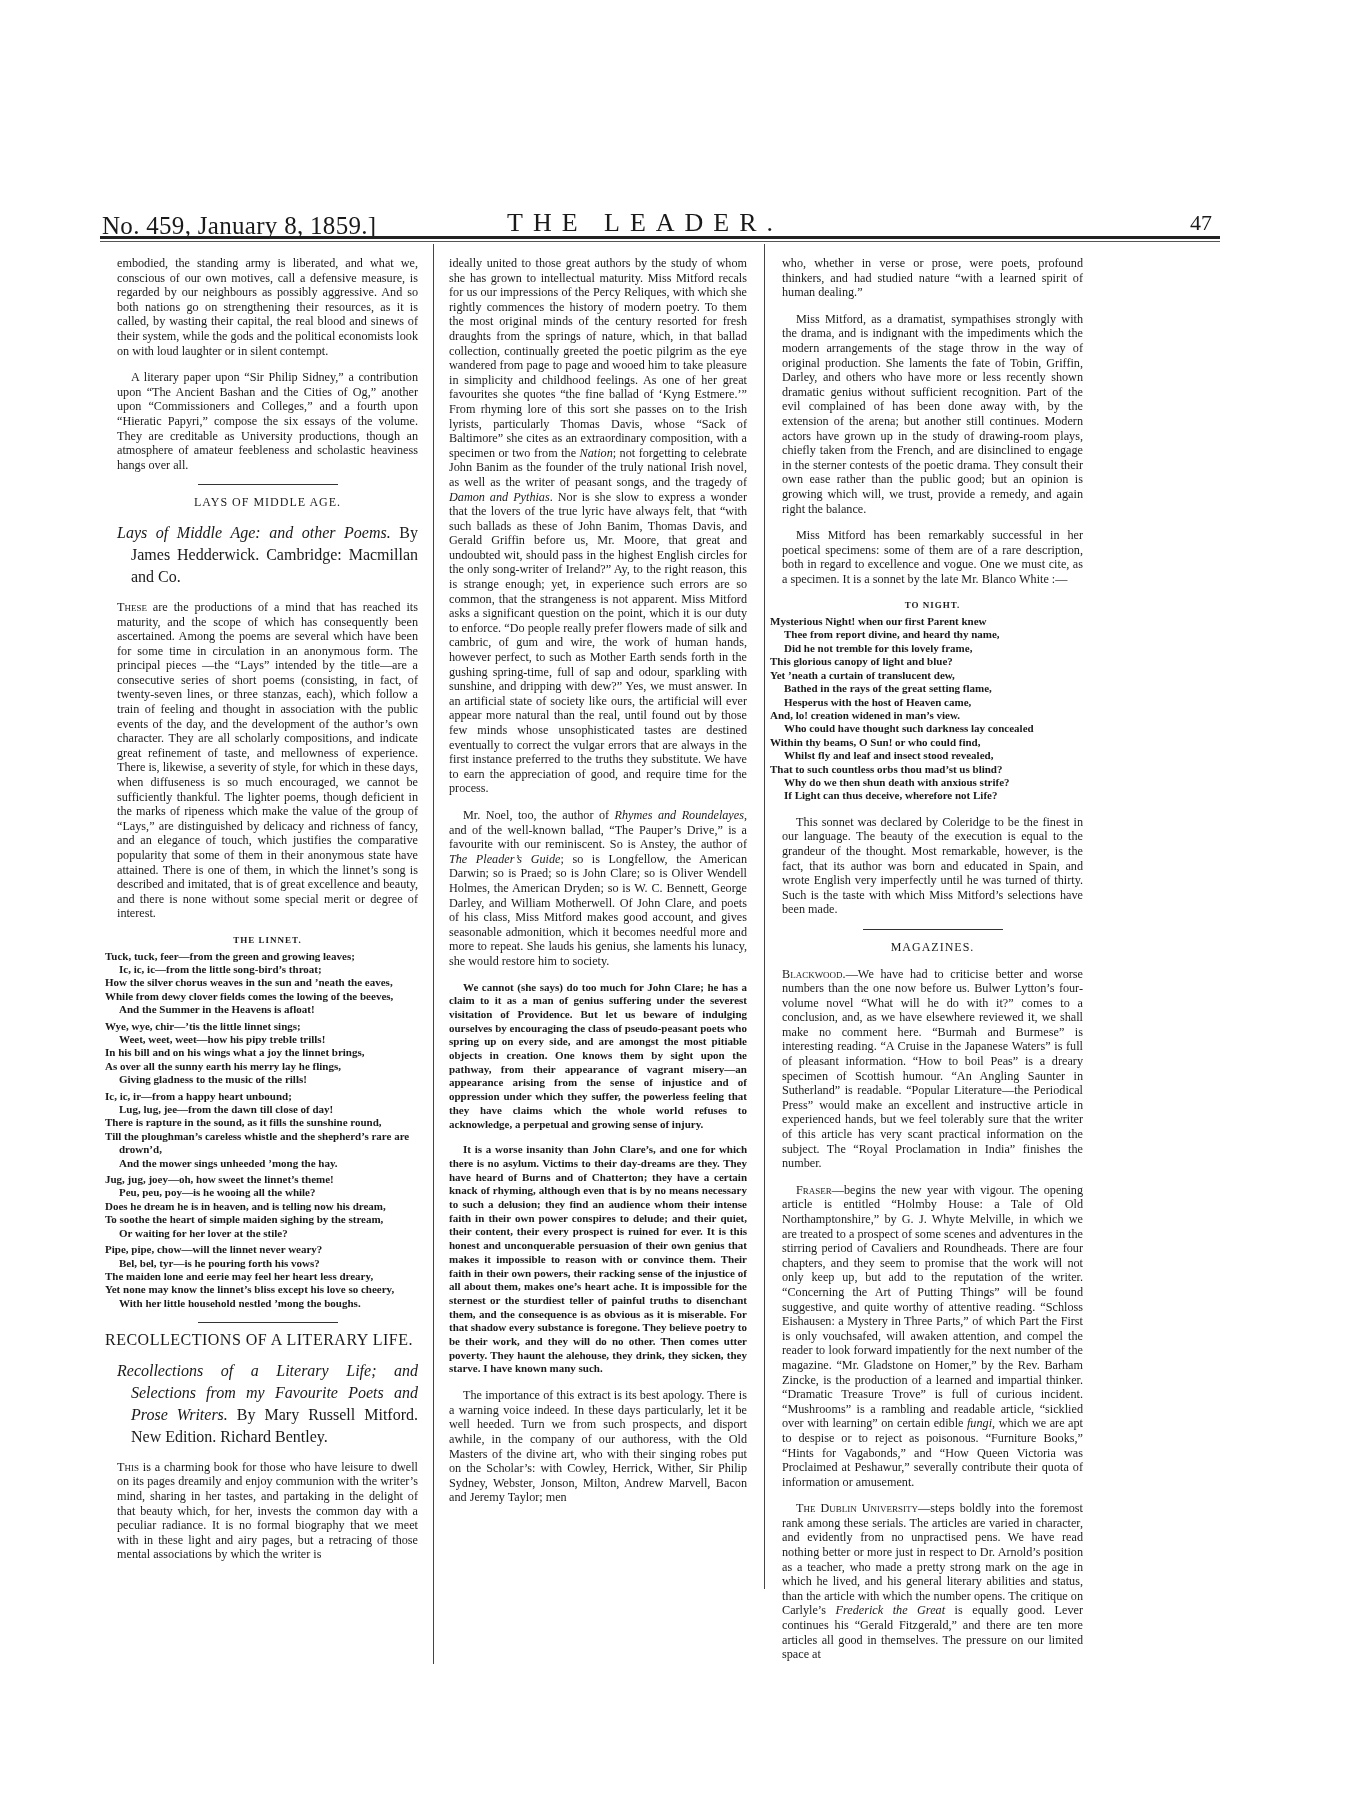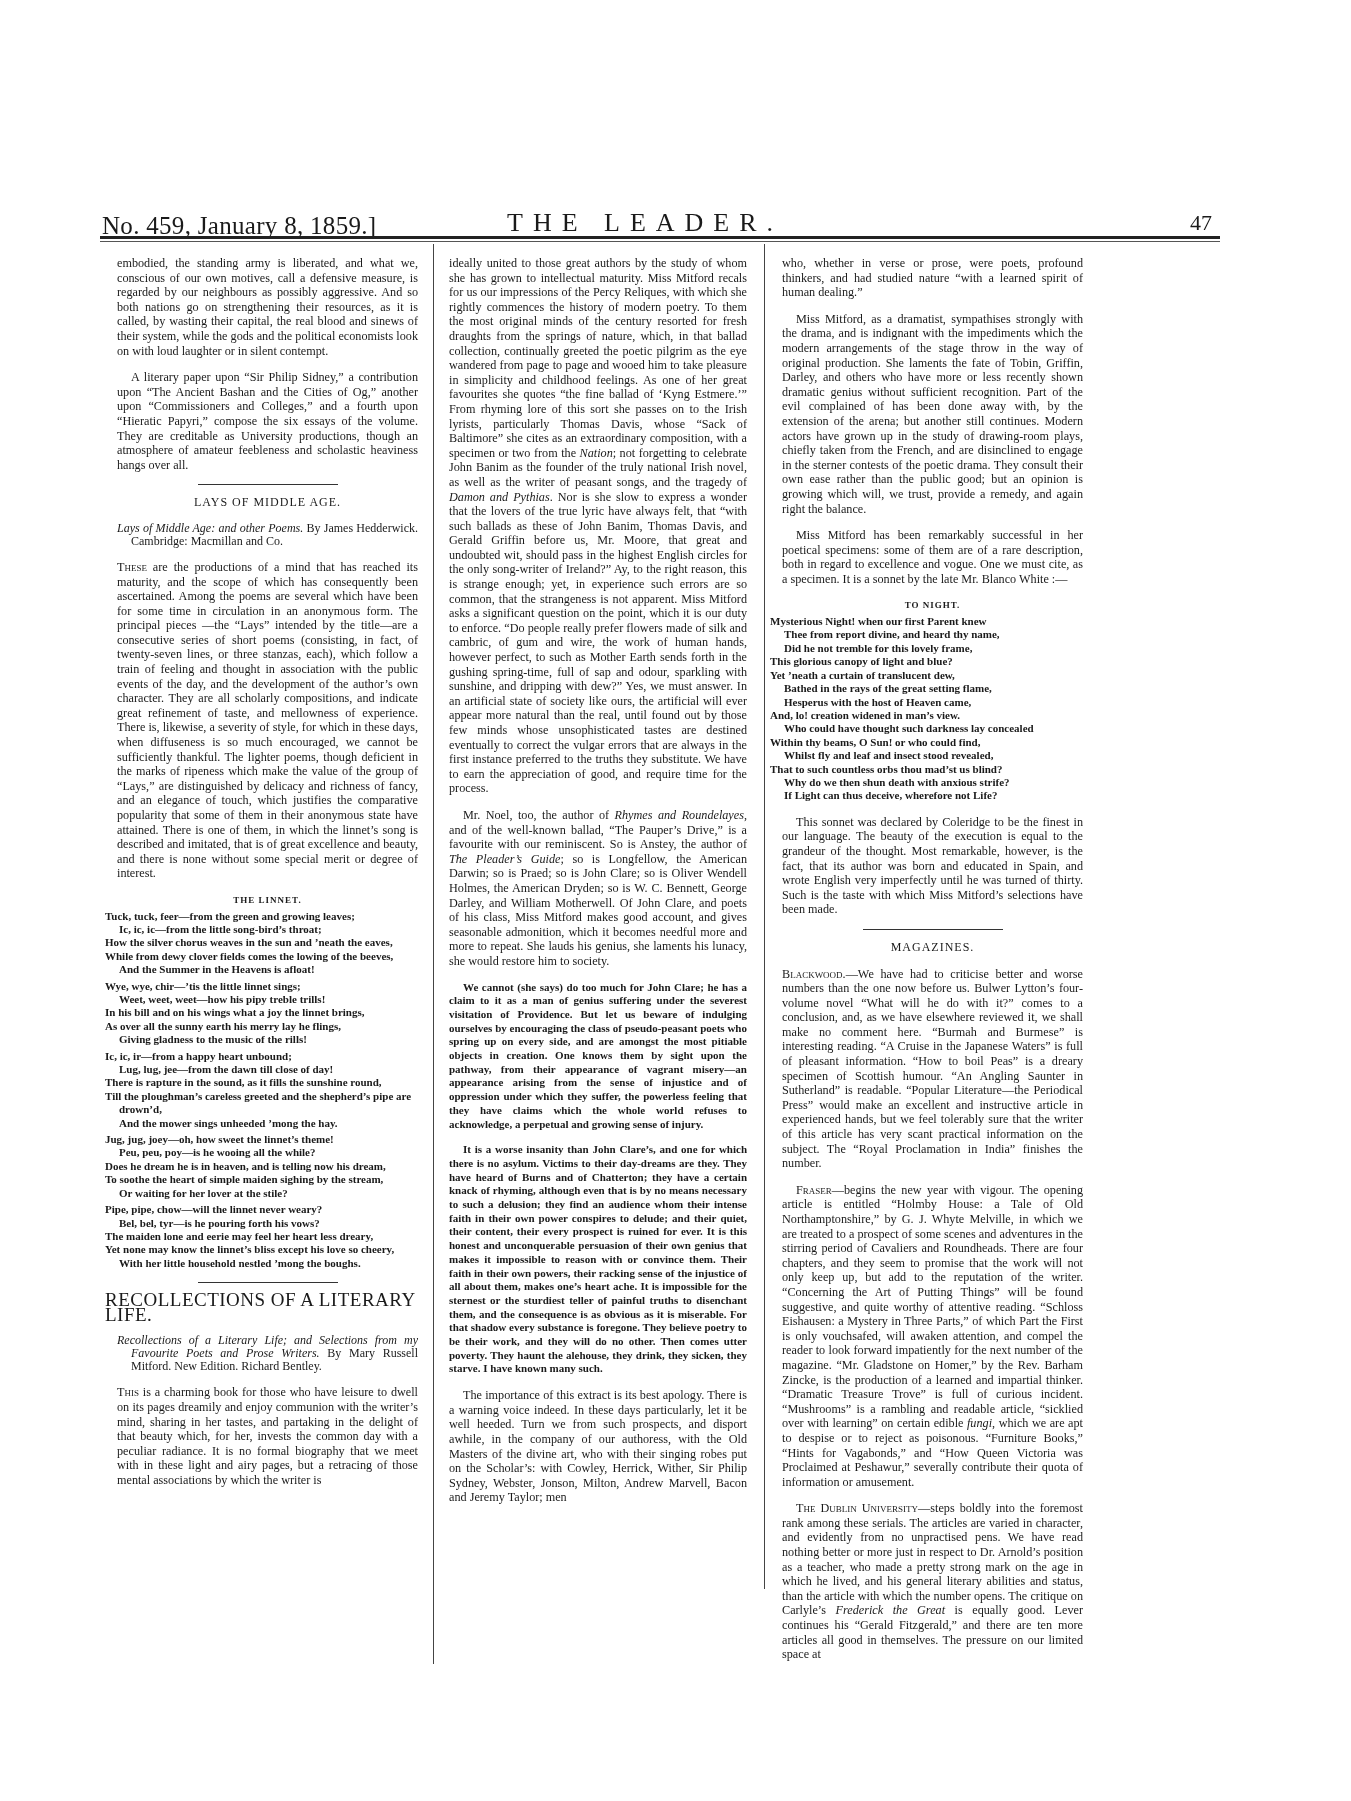--- a/index.html
+++ b/index.html
@@ -18,22 +18,22 @@
   .col1 { left: 105px; width: 325px; }
   .col2 { left: 437px; width: 322px; }
   .col3 { left: 770px; width: 325px; }
   .vrule { position: absolute; top: 244px; width: 1px; background: #444; }
   .vr1 { left: 433px; height: 1420px; }
   .vr2 { left: 764px; height: 1345px; }
   p { margin: 12px; }
   .ind { text-indent: 14px; }
   .sec-rule { width: 140px; height: 1px; background: #333; margin: 12px auto 10px auto; }
   .sec-title { text-align: center; font-size: 12px; letter-spacing: 1px; margin-bottom: 2px; }
-  .sec-title-left { text-align: left; font-size: 19px; letter-spacing: 0.5px; margin-bottom: 1px; }
-  .cite { font-size: 12px; line-height: 13px; padding-left: 14px; text-indent: -14px; }
+  .sec-title-left { text-align: left; font-size: 16px; letter-spacing: 0.5px; margin-bottom: 1px; }
+  .cite { font-size: 16px; line-height: 22px; padding-left: 14px; text-indent: -14px; }
   .cite i { font-style: italic; }
   .sc { font-variant: small-caps; }
   .poem-title { text-align: center; font-size: 9px; letter-spacing: 1px; margin: 4px 0 2px 0; font-weight: bold; }
   .poem { font-size: 11px; line-height: 13.4px; font-weight: bold; text-align: left; }
   .poem .l { padding-left: 14px; text-indent: -14px; }
   .poem .li { padding-left: 28px; text-indent: -14px; }
   .poem .stanza { margin-top: 3px; }
   .prose-small { font-size: 11px; line-height: 13.7px; font-weight: bold; }
   i { font-style: italic; }
 </style>
@@ -74,21 +74,21 @@
         <div class="l">Wye, wye, chir—’tis the little linnet sings;</div>
         <div class="li">Weet, weet, weet—how his pipy treble trills!</div>
         <div class="l">In his bill and on his wings what a joy the linnet brings,</div>
         <div class="l">As over all the sunny earth his merry lay he flings,</div>
         <div class="li">Giving gladness to the music of the rills!</div>
       </div>
       <div class="stanza">
         <div class="l">Ic, ic, ir—from a happy heart unbound;</div>
         <div class="li">Lug, lug, jee—from the dawn till close of day!</div>
         <div class="l">There is rapture in the sound, as it fills the sunshine round,</div>
-        <div class="l">Till the ploughman’s careless greeted and the shepherd’s pipe are drown’d,</div>
+        <div class="l">Till the ploughman’s careless whistle and the shepherd’s rare are drown’d,</div>
         <div class="li">And the mower sings unheeded ’mong the hay.</div>
       </div>
       <div class="stanza">
         <div class="l">Jug, jug, joey—oh, how sweet the linnet’s theme!</div>
         <div class="li">Peu, peu, poy—is he wooing all the while?</div>
         <div class="l">Does he dream he is in heaven, and is telling now his dream,</div>
         <div class="l">To soothe the heart of simple maiden sighing by the stream,</div>
         <div class="li">Or waiting for her lover at the stile?</div>
       </div>
       <div class="stanza">

